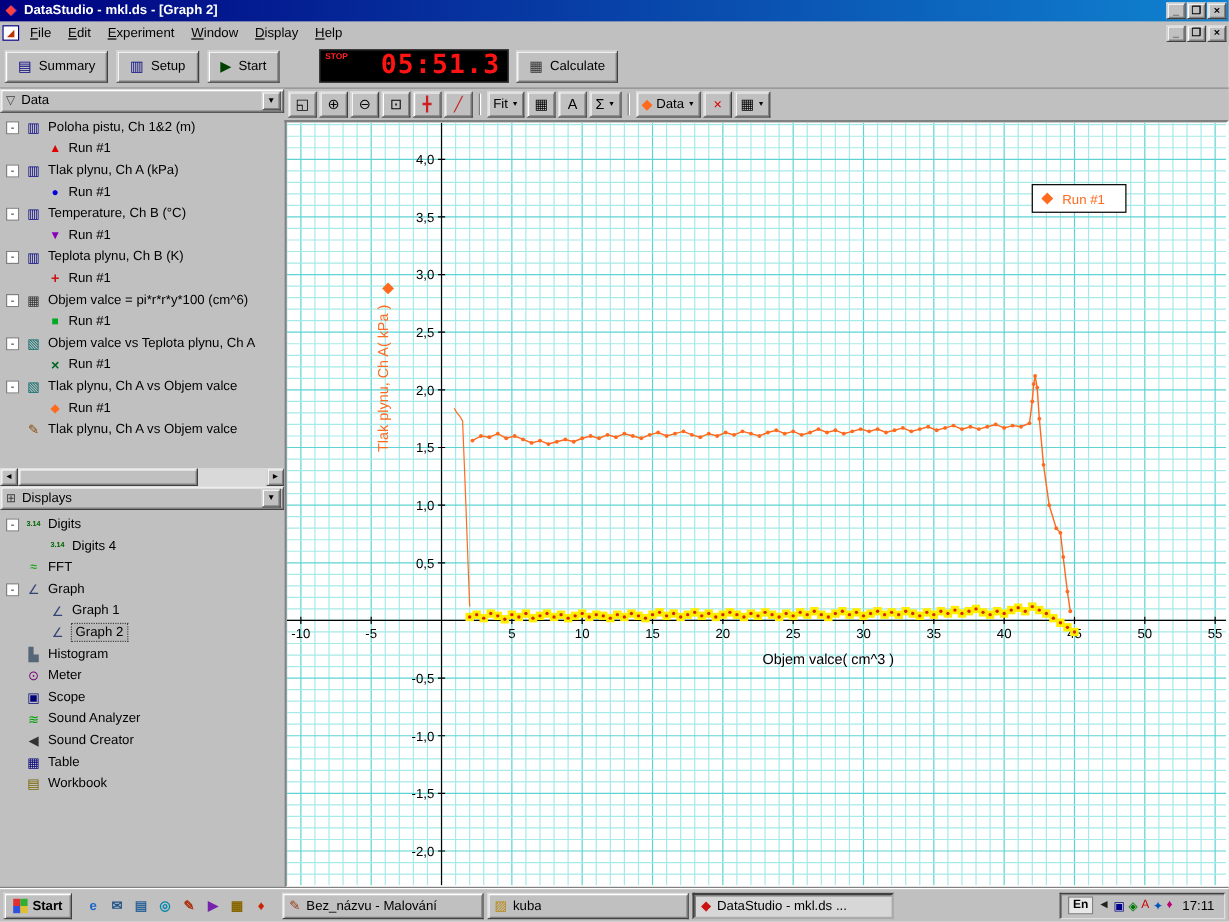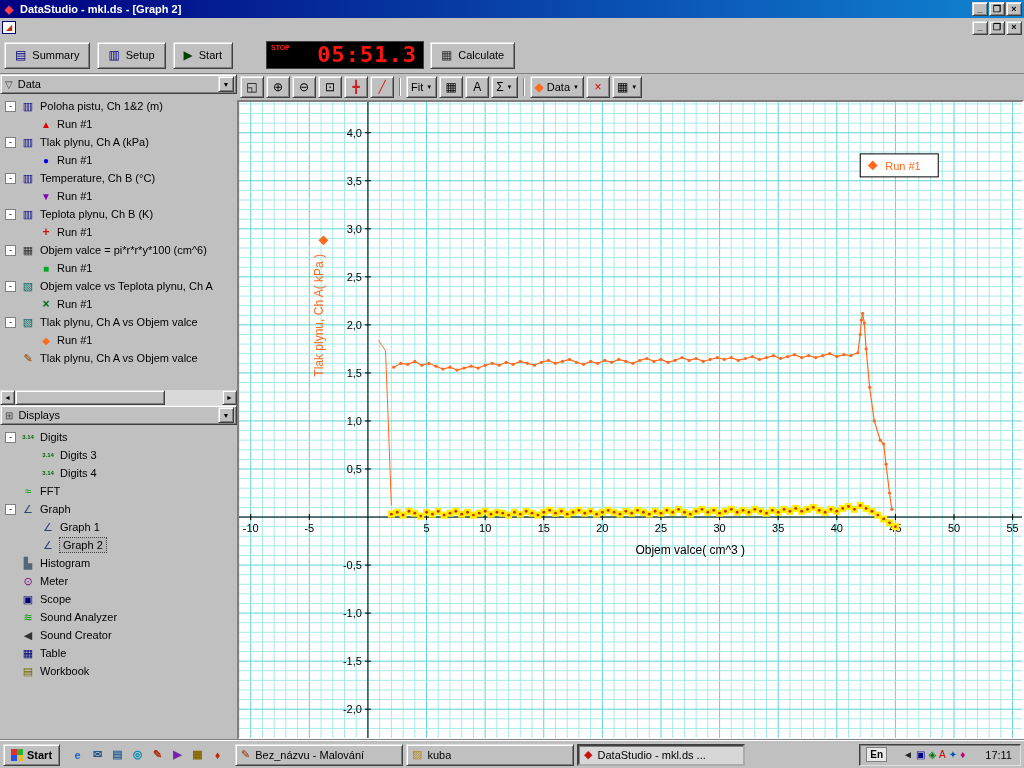--- a/index.html
+++ b/index.html
@@ -112,41 +112,42 @@
   .winflag span:nth-child(3){background:#3050e0}
   .winflag span:nth-child(4){background:#e0c030}
   #quicklaunch { display:flex; align-items:center; gap:3px; padding:0 6px; }
   .qlicon { width:17px; height:17px; display:flex; align-items:center;
     justify-content:center; font-size:11px; font-weight:bold; }
   .taskbtn { height:22px; width:168px; display:flex; align-items:center; gap:5px;
     padding:0 5px; overflow:hidden; white-space:nowrap; text-align:left; }
   .taskbtn .tbicon { font-size:11px; flex:none; }
   .taskbtn .tblabel { overflow:hidden; text-overflow:ellipsis; }
   #tray { margin-left:auto; height:22px; display:flex; align-items:center;
-    gap:16px; padding:0 8px 0 6px; }
+    gap:4px; padding:0 8px 0 6px; }
   #tray .lang { font-size:10px; font-weight:bold; padding:1px 3px; background:#e8e8e8;
     border:1px solid #808080; }
   .trayicon { font-size:10px; }
   #clock { margin-left:4px; }
 </style>
 </head>
 <body>
 
 <div id="titlebar">
   <span class="appicon">◆</span>
   <span>DataStudio - mkl.ds - [Graph 2]</span>
   <span class="wbtns">
     <button class="wbtn raised">_</button>
     <button class="wbtn raised">❐</button>
     <button class="wbtn raised">×</button>
   </span>
 </div>
 
 <div id="menubar">
   <span class="mdiicon">◢</span>
+  <span id="menu-items"><span class="menu-item">File</span><span class="menu-item">Edit</span><span class="menu-item">Experiment</span><span class="menu-item">Window</span><span class="menu-item">Display</span><span class="menu-item">Help</span></span>
   <span class="wbtns">
     <button class="wbtn raised">_</button>
     <button class="wbtn raised">❐</button>
     <button class="wbtn raised">×</button>
   </span>
 </div>
 
 <div id="toolbar">
   <button class="bigbtn raised">
     <span class="bicon" style="color:#000080">▤</span>
@@ -255,24 +256,20 @@
   <div class="panel-header raised">
     <span class="phicon">⊞</span>
     <span class="phtitle">Displays</span>
     <button class="combo-arrow raised">▼</button>
   </div>
   <div id="displays-tree">
       <div class="trow">
         <span class="expand">-</span>
         <span class="ticon digits-icon" style="color: rgb(0, 102, 0);">3.14</span>
         <span class="tlabel">Digits</span>
-      </div>
-      <div class="trow child">
-        <span class="ticon digits-icon" style="color: rgb(0, 102, 0);">3.14</span>
-        <span class="tlabel">Digits 3</span>
       </div>
       <div class="trow child">
         <span class="ticon digits-icon" style="color: rgb(0, 102, 0);">3.14</span>
         <span class="tlabel">Digits 4</span>
       </div>
       <div class="trow">
         <span class="exsp"></span>
         <span class="ticon" style="color: rgb(0, 160, 0);">≈</span>
         <span class="tlabel">FFT</span>
       </div>

